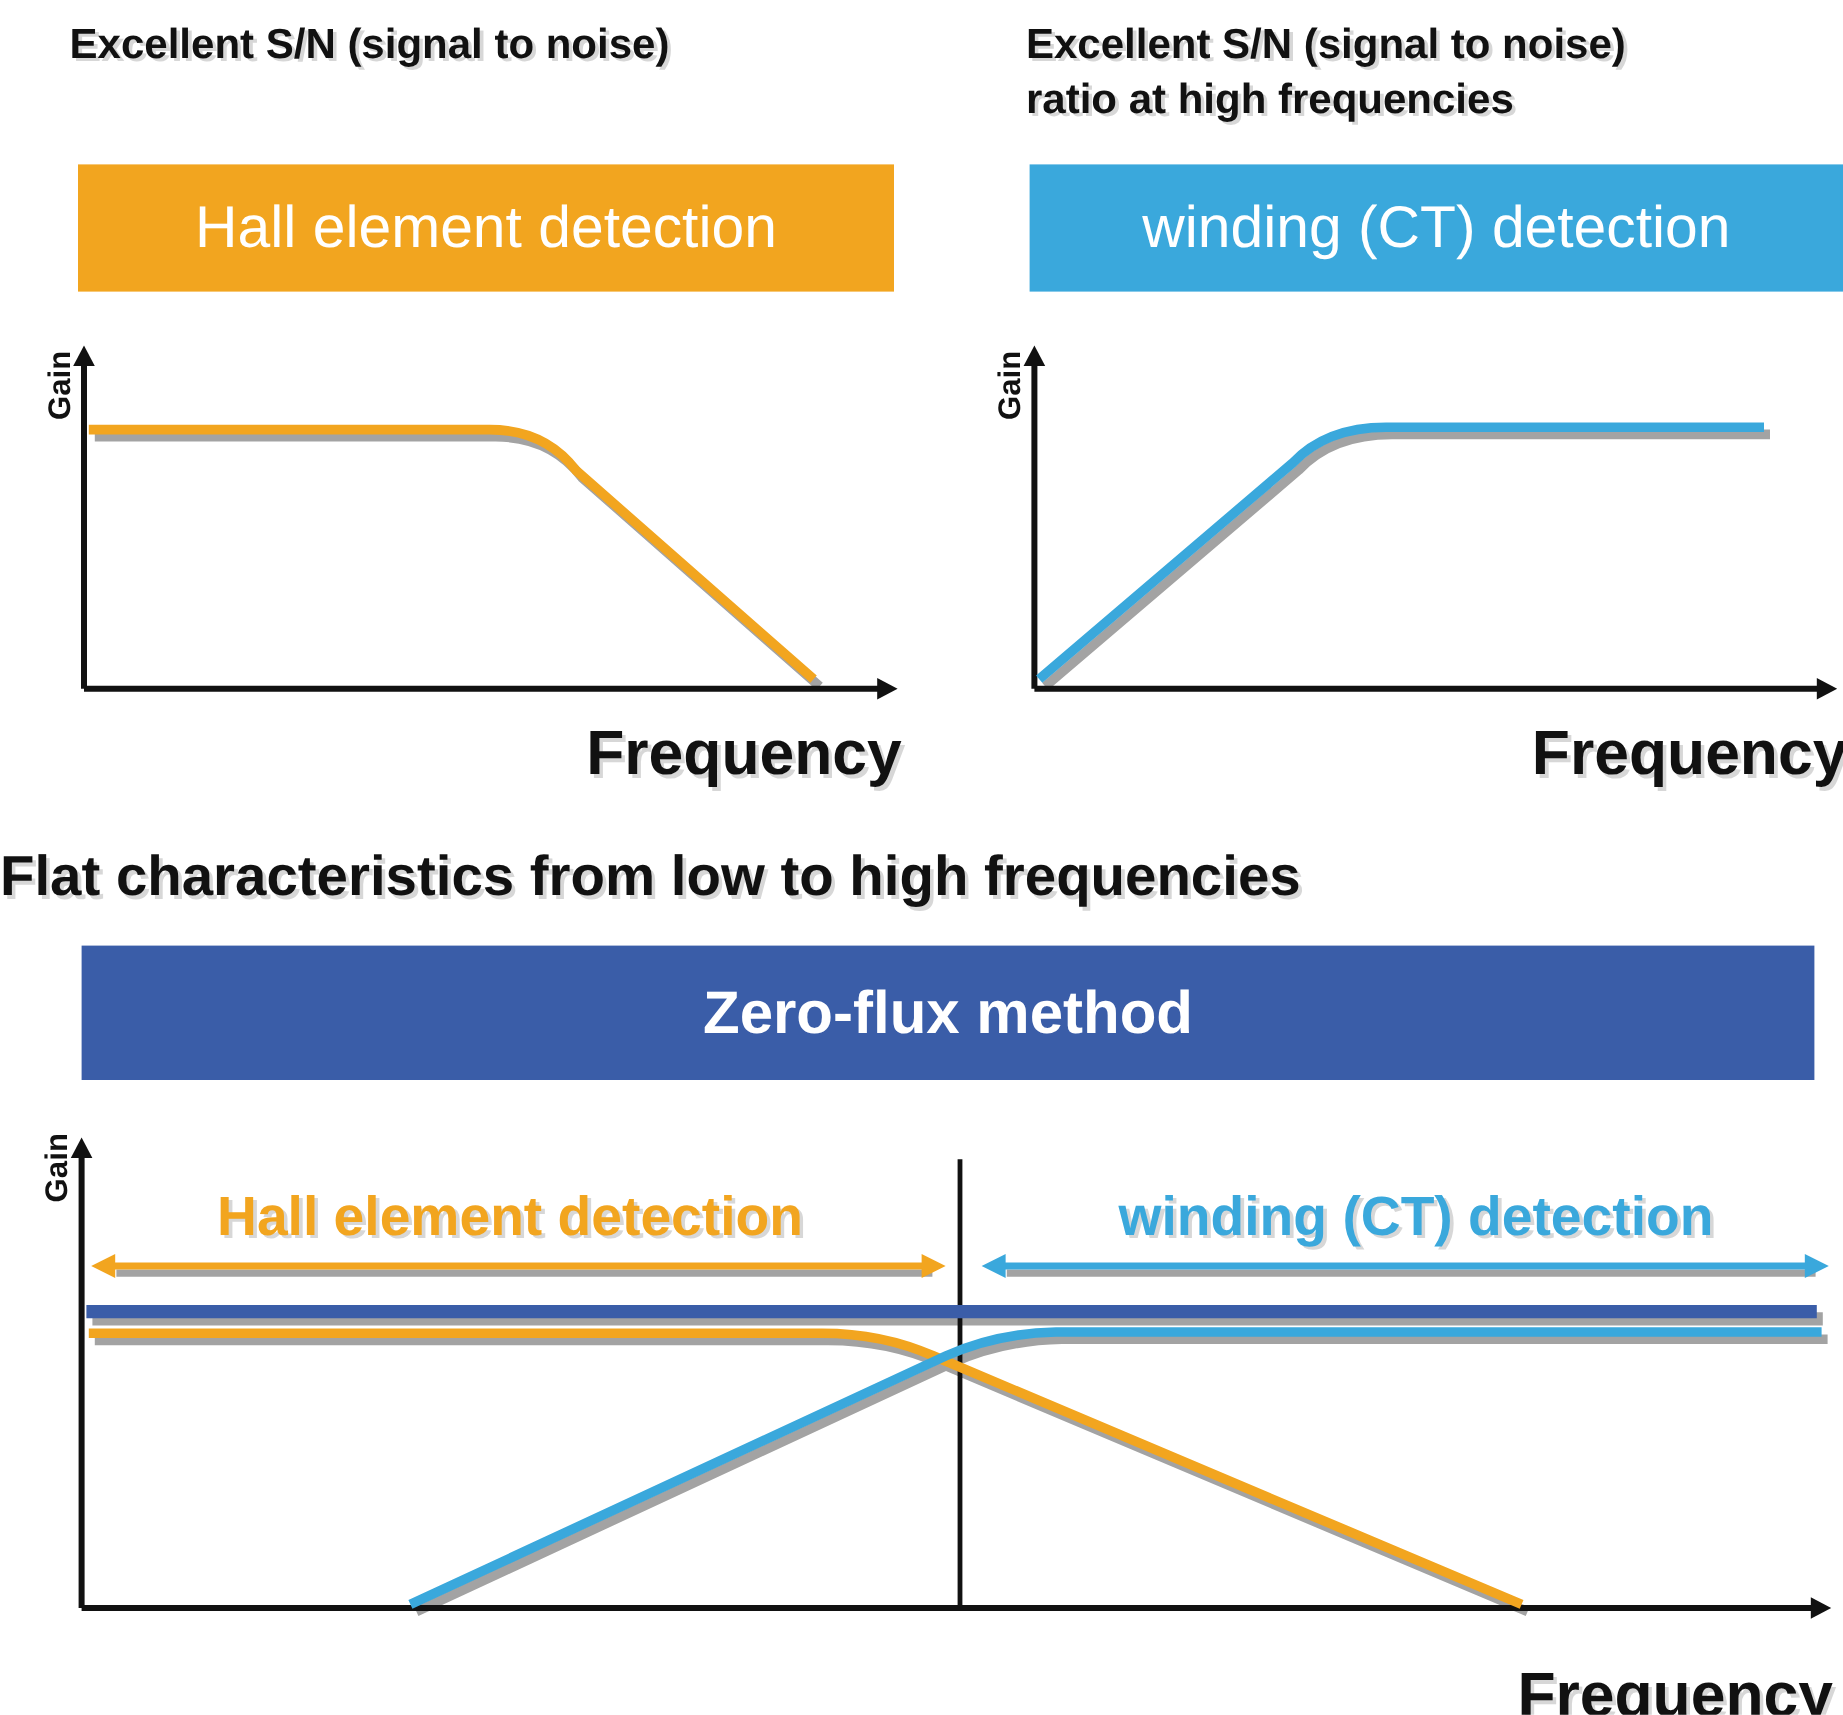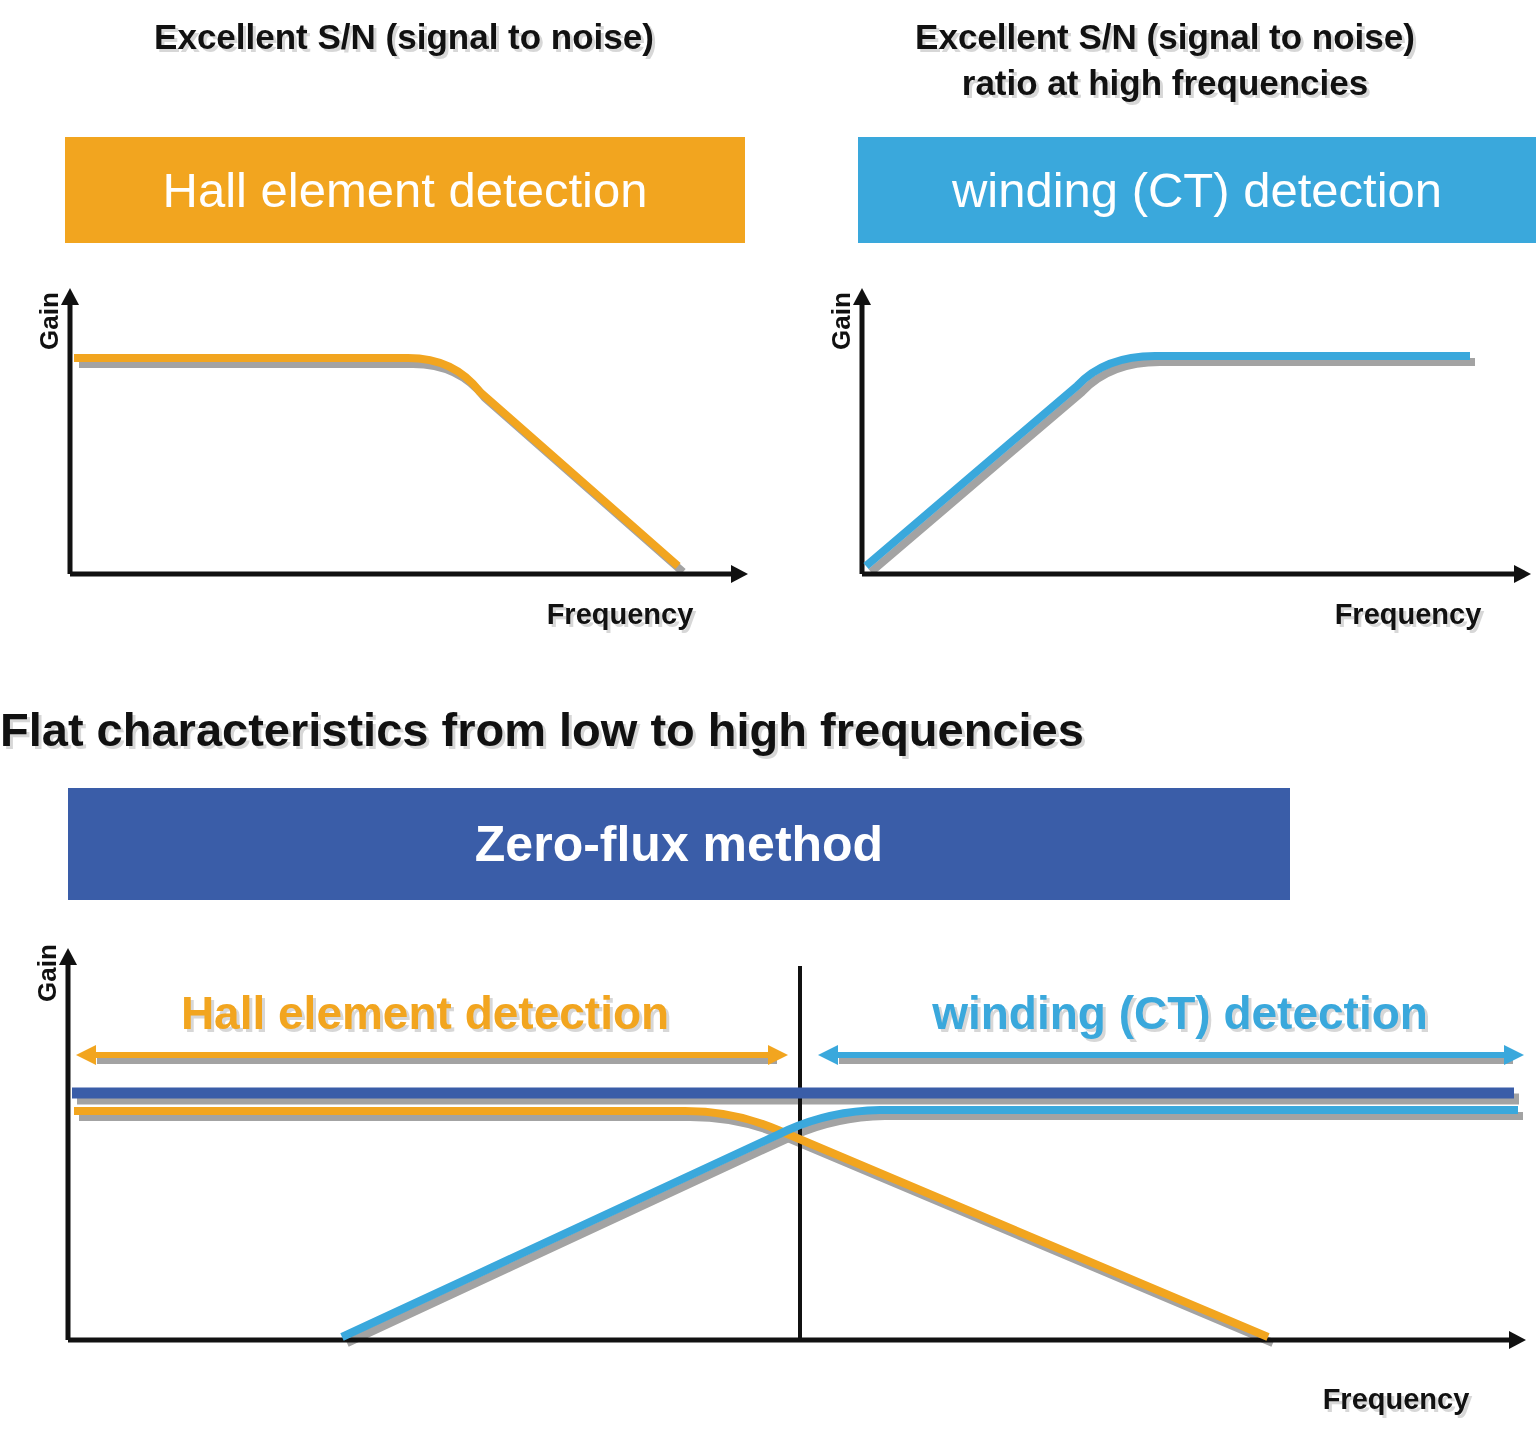--- a/index.html
+++ b/index.html
@@ -9,36 +9,36 @@
     --ink:#111111;
     --shadow:#A3A3A3;
   }
   *{box-sizing:border-box;}
   body{margin:0;background:#ffffff;}
   #canvas{
     position:relative;width:1536px;height:1429px;background:#ffffff;
     font-family:"Liberation Sans",sans-serif;overflow:hidden;color:var(--ink);
   }
   .caption{
-    position:absolute;font-size:35px;font-weight:bold;text-align:center;
+    position:absolute;font-size:35px;font-weight:bold;text-align:left;
     line-height:1.3;color:var(--ink);
     text-shadow:3px 3px 0 rgba(150,150,150,.38);
   }
   .banner{
     position:absolute;display:flex;align-items:center;justify-content:center;
     color:#ffffff;height:106px;
   }
   .banner-top{font-size:49px;font-weight:400;}
   .banner-hall{background:var(--orange);}
   .banner-ct{background:var(--blue);}
   .banner-zero{
     background:var(--dark_blue);height:112px;font-size:50px;font-weight:bold;
   }
   .xlabel{
-    position:absolute;font-size:29px;font-weight:bold;text-align:center;
+    position:absolute;font-size:52px;font-weight:bold;text-align:center;
     color:var(--ink);text-shadow:3px 3px 0 rgba(150,150,150,.38);
   }
   .section-title{
     position:absolute;font-size:47px;font-weight:bold;
     color:var(--ink);text-shadow:3px 3px 0 rgba(150,150,150,.38);
   }
   .region-label{
     position:absolute;font-size:46px;font-weight:bold;text-align:center;
     text-shadow:3px 3px 0 rgba(150,150,150,.38);
   }
@@ -101,21 +101,21 @@
     <line class="axis" x1="47" y1="292" x2="700" y2="292"></line>
     <polygon class="axis-head" points="716,292 699,283 699,301"></polygon>
     <path class="curve" style="stroke:var(--blue);" d="M51,284 L262,104 Q290,74 340,74 H655"></path>
     <text class="gain-text" transform="translate(35,68) rotate(-90)">Gain</text>
   </svg>
 
   <div class="xlabel" style="left:1268px;top:598px;width:280px;">Frequency</div>
 
   <div class="section-title" style="left:0;top:702px;width:1536px;">Flat characteristics from low to high frequencies</div>
 
-  <div class="banner banner-zero" style="left:68px;top:788px;width:1222px;">
+  <div class="banner banner-zero" style="left:68px;top:788px;width:1444px;">
     <span>Zero-flux method</span>
   </div>
 
   <svg style="left:30px;top:938px;" width="1506" height="470" viewBox="0 0 1506 470">
 
     <g transform="translate(5,6)">
       <line class="range-arrow shadow-stroke" x1="62" y1="117" x2="742" y2="117"></line>
       <line class="range-arrow shadow-stroke" x1="804" y1="117" x2="1478" y2="117"></line>
       <path class="curve-thick shadow-stroke" d="M42,155 H1484" fill="none"></path>
       <path class="curve shadow-stroke" d="M44,173 H655 Q705,173 748,192 L1238,399"></path>

